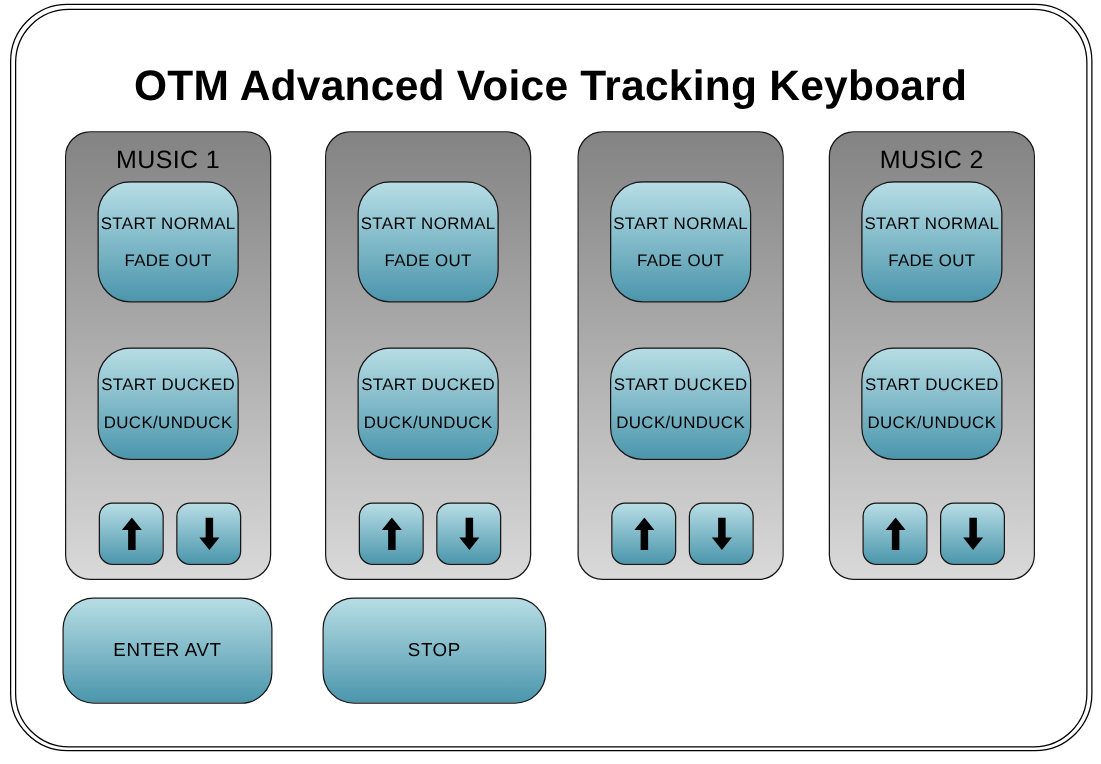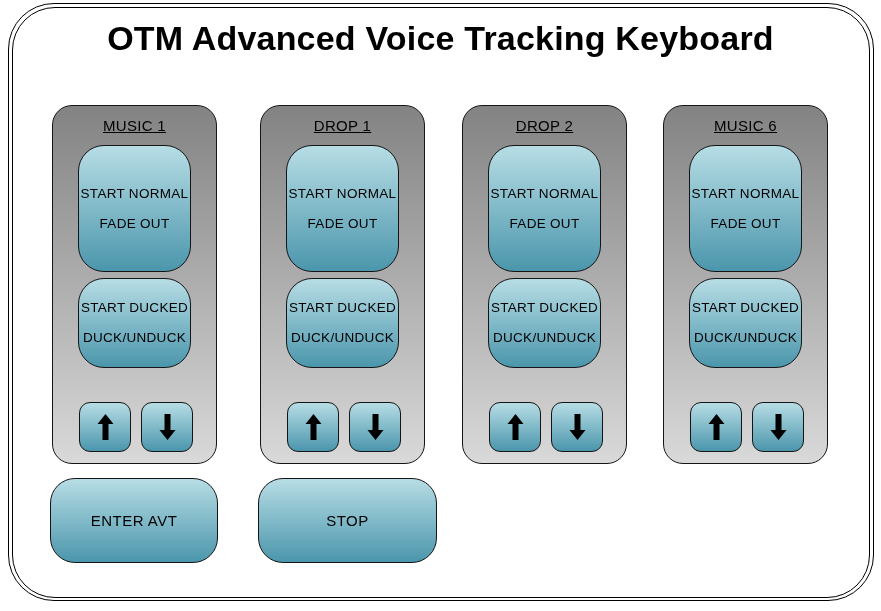--- a/index.html
+++ b/index.html
@@ -18,44 +18,44 @@
     border: 1.6px solid var(--frame-border, #000);
     border-radius: 46px; pointer-events: none;
   }
   .frame-inner {
     position: absolute; left: 3px; top: 3px; right: 3px; bottom: 2px;
     border: 1.4px solid var(--frame-border, #000);
     border-radius: 43px;
   }
 
   .title {
-    position: absolute; top: 19px; left: 0; width: 881px;
+    position: absolute; top: 50px; left: 0; width: 881px;
     text-align: center; font-size: 34px; font-weight: bold;
     letter-spacing: 0.2px;
   }
 
   .panel {
     position: absolute; top: 105px; width: 165px; height: 359px;
     border: 1.5px solid #151515; border-radius: 20px;
     background: linear-gradient(to bottom, var(--panel-top, #838383), var(--panel-bottom, #d9d9d9));
   }
   .panel-label {
     position: absolute; top: 11px; left: 0; width: 100%;
-    text-align: center; font-size: 15px; letter-spacing: 0.3px; text-decoration: underline;
+    text-align: center; font-size: 20px; letter-spacing: 0.3px;
   }
 
   .big-btn {
     position: absolute; left: 25px; width: 113px;
     border: 1.7px solid #151515; border-radius: 26px;
     background: linear-gradient(to bottom, var(--button-top, #b7dde5), var(--button-bottom, #4b96ac));
     display: flex; flex-direction: column; justify-content: center; align-items: center;
     font-family: inherit; font-size: 13.5px; line-height: 30px; letter-spacing: 0.3px;
     color: var(--text, #000); cursor: pointer; text-align: center;
   }
-  .btn-1 { top: 39px; height: 127px; }
+  .btn-1 { top: 39px; height: 97px; }
   .btn-2 { top: 172px; height: 90px; }
 
   .arrow-btn {
     position: absolute; top: 296px; width: 52px; height: 50px;
     border: 1.8px solid #151515; border-radius: 11px;
     background: linear-gradient(to bottom, var(--button-top, #b7dde5), var(--button-bottom, #4b96ac));
     display: flex; align-items: center; justify-content: center;
     cursor: pointer;
   }
   .arrow-up { left: 26px; }
@@ -100,21 +100,20 @@
         </svg>
     </button>
     <button class="arrow-btn arrow-down">
       <svg width="17" height="26" viewBox="0 0 16 26">
           <path d="M8 26 L0 16 L5 16 L5 0 L11 0 L11 16 L16 16 Z" fill="#000"></path>
         </svg>
     </button>
   </section>
 
   <section class="panel" style="left:260px">
-    <div class="panel-label">DROP 1</div>
     <button class="big-btn btn-1">
       <span>START NORMAL</span>
       <span>FADE OUT</span>
     </button>
     <button class="big-btn btn-2">
       <span>START DUCKED</span>
       <span>DUCK/UNDUCK</span>
     </button>
     <button class="arrow-btn arrow-up">
       <svg width="17" height="26" viewBox="0 0 16 26">
@@ -122,21 +121,20 @@
         </svg>
     </button>
     <button class="arrow-btn arrow-down">
       <svg width="17" height="26" viewBox="0 0 16 26">
           <path d="M8 26 L0 16 L5 16 L5 0 L11 0 L11 16 L16 16 Z" fill="#000"></path>
         </svg>
     </button>
   </section>
 
   <section class="panel" style="left:462px">
-    <div class="panel-label">DROP 2</div>
     <button class="big-btn btn-1">
       <span>START NORMAL</span>
       <span>FADE OUT</span>
     </button>
     <button class="big-btn btn-2">
       <span>START DUCKED</span>
       <span>DUCK/UNDUCK</span>
     </button>
     <button class="arrow-btn arrow-up">
       <svg width="17" height="26" viewBox="0 0 16 26">
@@ -144,21 +142,21 @@
         </svg>
     </button>
     <button class="arrow-btn arrow-down">
       <svg width="17" height="26" viewBox="0 0 16 26">
           <path d="M8 26 L0 16 L5 16 L5 0 L11 0 L11 16 L16 16 Z" fill="#000"></path>
         </svg>
     </button>
   </section>
 
   <section class="panel" style="left:663px">
-    <div class="panel-label">MUSIC 6</div>
+    <div class="panel-label">MUSIC 2</div>
     <button class="big-btn btn-1">
       <span>START NORMAL</span>
       <span>FADE OUT</span>
     </button>
     <button class="big-btn btn-2">
       <span>START DUCKED</span>
       <span>DUCK/UNDUCK</span>
     </button>
     <button class="arrow-btn arrow-up">
       <svg width="17" height="26" viewBox="0 0 16 26">

